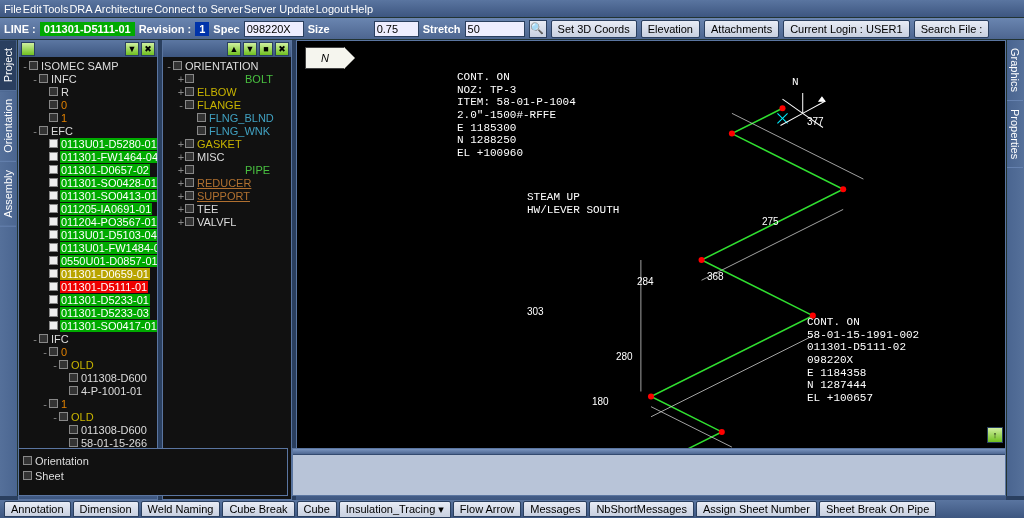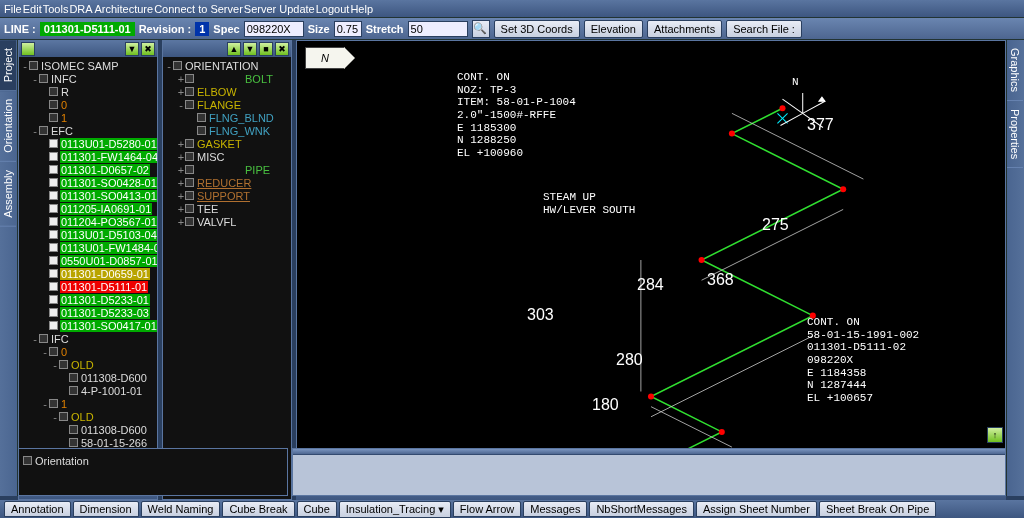--- a/index.html
+++ b/index.html
@@ -45,21 +45,21 @@
 .hl-y { background:#b9a400; color:#fff; padding:0 1px; }
 .txt-y { color:#c8b400; }
 .txt-o { color:#e08000; }
 .txt-g { color:#49c040;margin-left:48px; }
 .txt-c { color:#40a0c0; }
 .txt-w { color:#ddd; }
 .txt-br { color:#b07030;text-decoration:underline; }
 
 
 .vp-text { position:absolute; color:#fff; font-family:"Courier New",monospace; font-size:11px; white-space:pre; line-height:1.15; }
-.vp-dim { position:absolute; color:#fff; font-size:16px; }
+.vp-dim { position:absolute; color:#fff; font-size:10px; }
 
 
 .lower-row { height:20px; background:linear-gradient(#5a75a0,#3d5680); border-top:1px solid #233; }
 .checks { position:absolute; left:18px; bottom:22px; width:270px; height:48px; background:#111; border:1px solid #5a75a0; padding:4px; }
 .checks .row { height:15px; color:#ddd; }
 .msgbar { position:absolute; left:292px; right:18px; bottom:22px; height:48px; border:1px solid #5a75a0; background:#6a85b0; display:flex; flex-direction:column; }
 .msgbar .hr { height:6px; background:linear-gradient(#7a95c0,#4d6690); border-bottom:1px solid #334a70; }
 .msgbar .bd { flex:1; background:#b8c4d8; }
 .msgbar .corner { width:16px; height:16px; background:linear-gradient(#d0f0a0,#70c020); border:1px solid #2a3f5f; position:absolute; right:2px; top:-22px; font-size:9px; text-align:center; line-height:14px; cursor:pointer; }
 
@@ -90,27 +90,28 @@
 </div>
 
 <div class="toolbar">
   <span class="lbl">LINE :</span>
   <span class="linebox">011301-D5111-01</span>
   <span class="lbl">Revision :</span>
   <span class="linebox" style="background:#03a">1</span>
   <span class="lbl">Spec</span>
   <input style="width: 60px;" value="098220X">
   <span class="lbl">Size</span>
-  <input style="width: 28px;" value="0.75">
+  <input style="width: 45px; margin-left: 40px;" value="0.75">
   <span class="lbl">Stretch</span>
   <input style="width: 60px;" value="50">
   <span class="icon-btn">🔍</span>
   <button class="btn">Set 3D Coords</button>
   <button class="btn">Elevation</button>
   <button class="btn">Attachments</button>
+  <button class="btn">Current Login : USER1</button>
   <button class="btn">Search File :</button>
 </div>
 
 <div class="vtabs-left">
   <div class="active">Project</div>
   <div>Orientation</div>
   <div>Assembly</div>
 </div>
 
 <div class="vtabs-right">
@@ -454,21 +455,21 @@
         </g>
       </svg>
 
       <div class="vp-text" style="left:160px;top:30px">CONT. ON
 NOZ: TP-3
 ITEM: 58-01-P-1004
 2.0"-1500#-RFFE
 E 1185300
 N 1288250
 EL +100960</div>
-      <div class="vp-text" style="left:246px;top:150px">STEAM UP
+      <div class="vp-text" style="left:230px;top:150px">STEAM UP
 HW/LEVER SOUTH</div>
       <div class="vp-text" style="left:510px;top:275px">CONT. ON
 58-01-15-1991-002
 011301-D5111-02
 098220X
 E 1184358
 N 1287444
 EL +100657</div>
       <div class="vp-text" style="left:495px;top:35px">N</div>
       <div class="vp-dim" style="left:510px;top:75px">377</div>
@@ -481,20 +482,24 @@
     </div>
     <div class="lower-row"></div>
   </div>
 </div>
 
 <div class="checks">
   <div class="row">
       <span class="sq"></span>
       <span>Orientation</span>
     </div>
+  <div class="row">
+      <span class="sq"></span>
+      <span>Sheet</span>
+    </div>
 </div>
 
 <div class="msgbar">
   <span class="corner">↑</span>
   <div class="hr"></div>
     <div class="bd"></div>
 </div>
 
 <div class="tabstrip">
   <span>Annotation</span>

